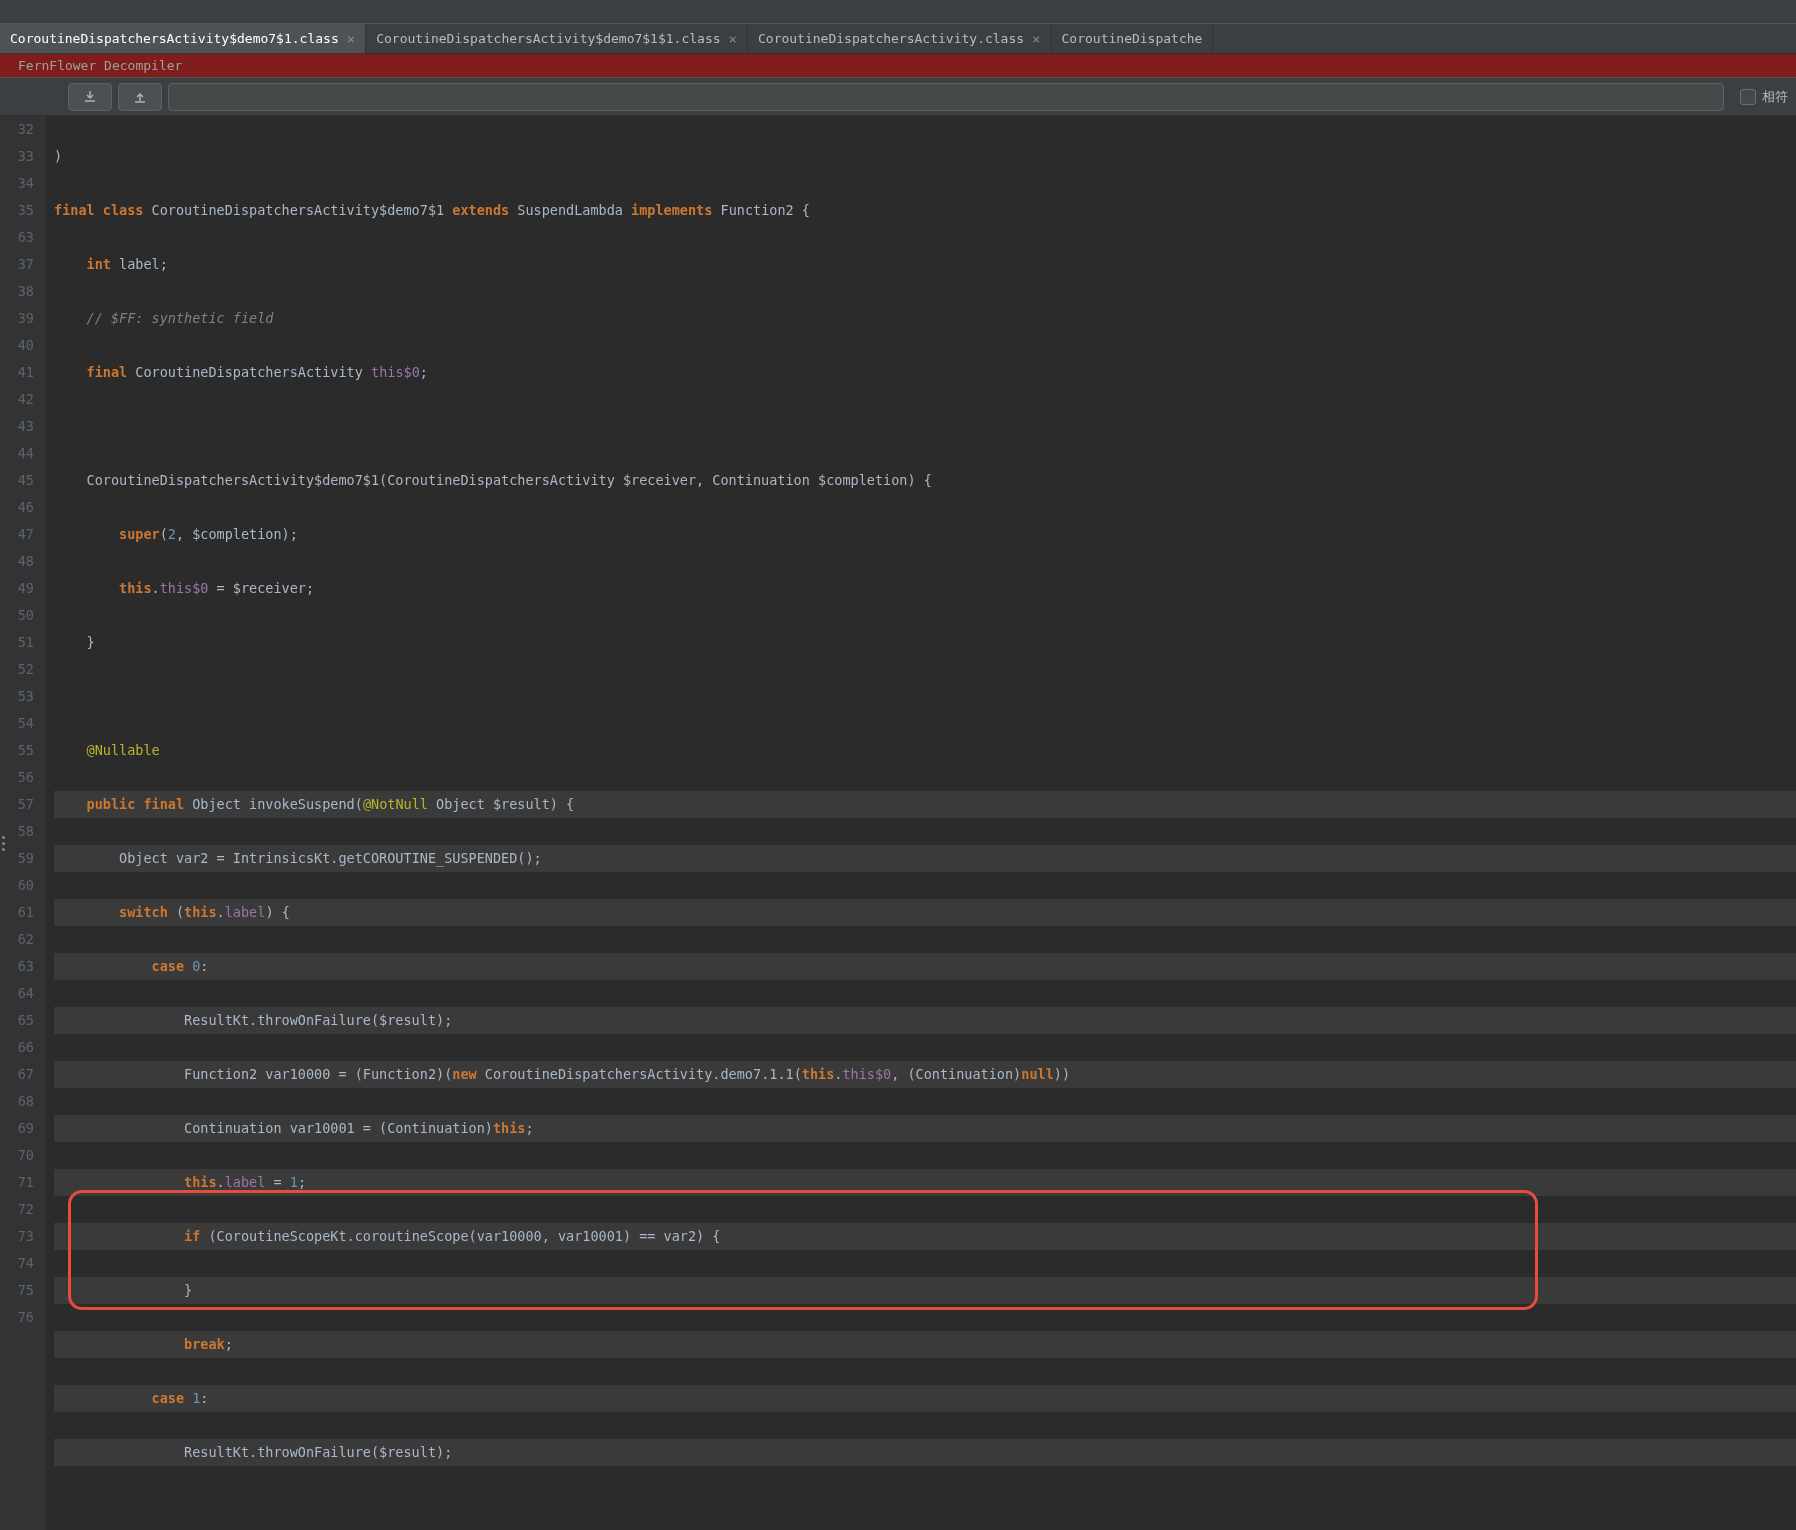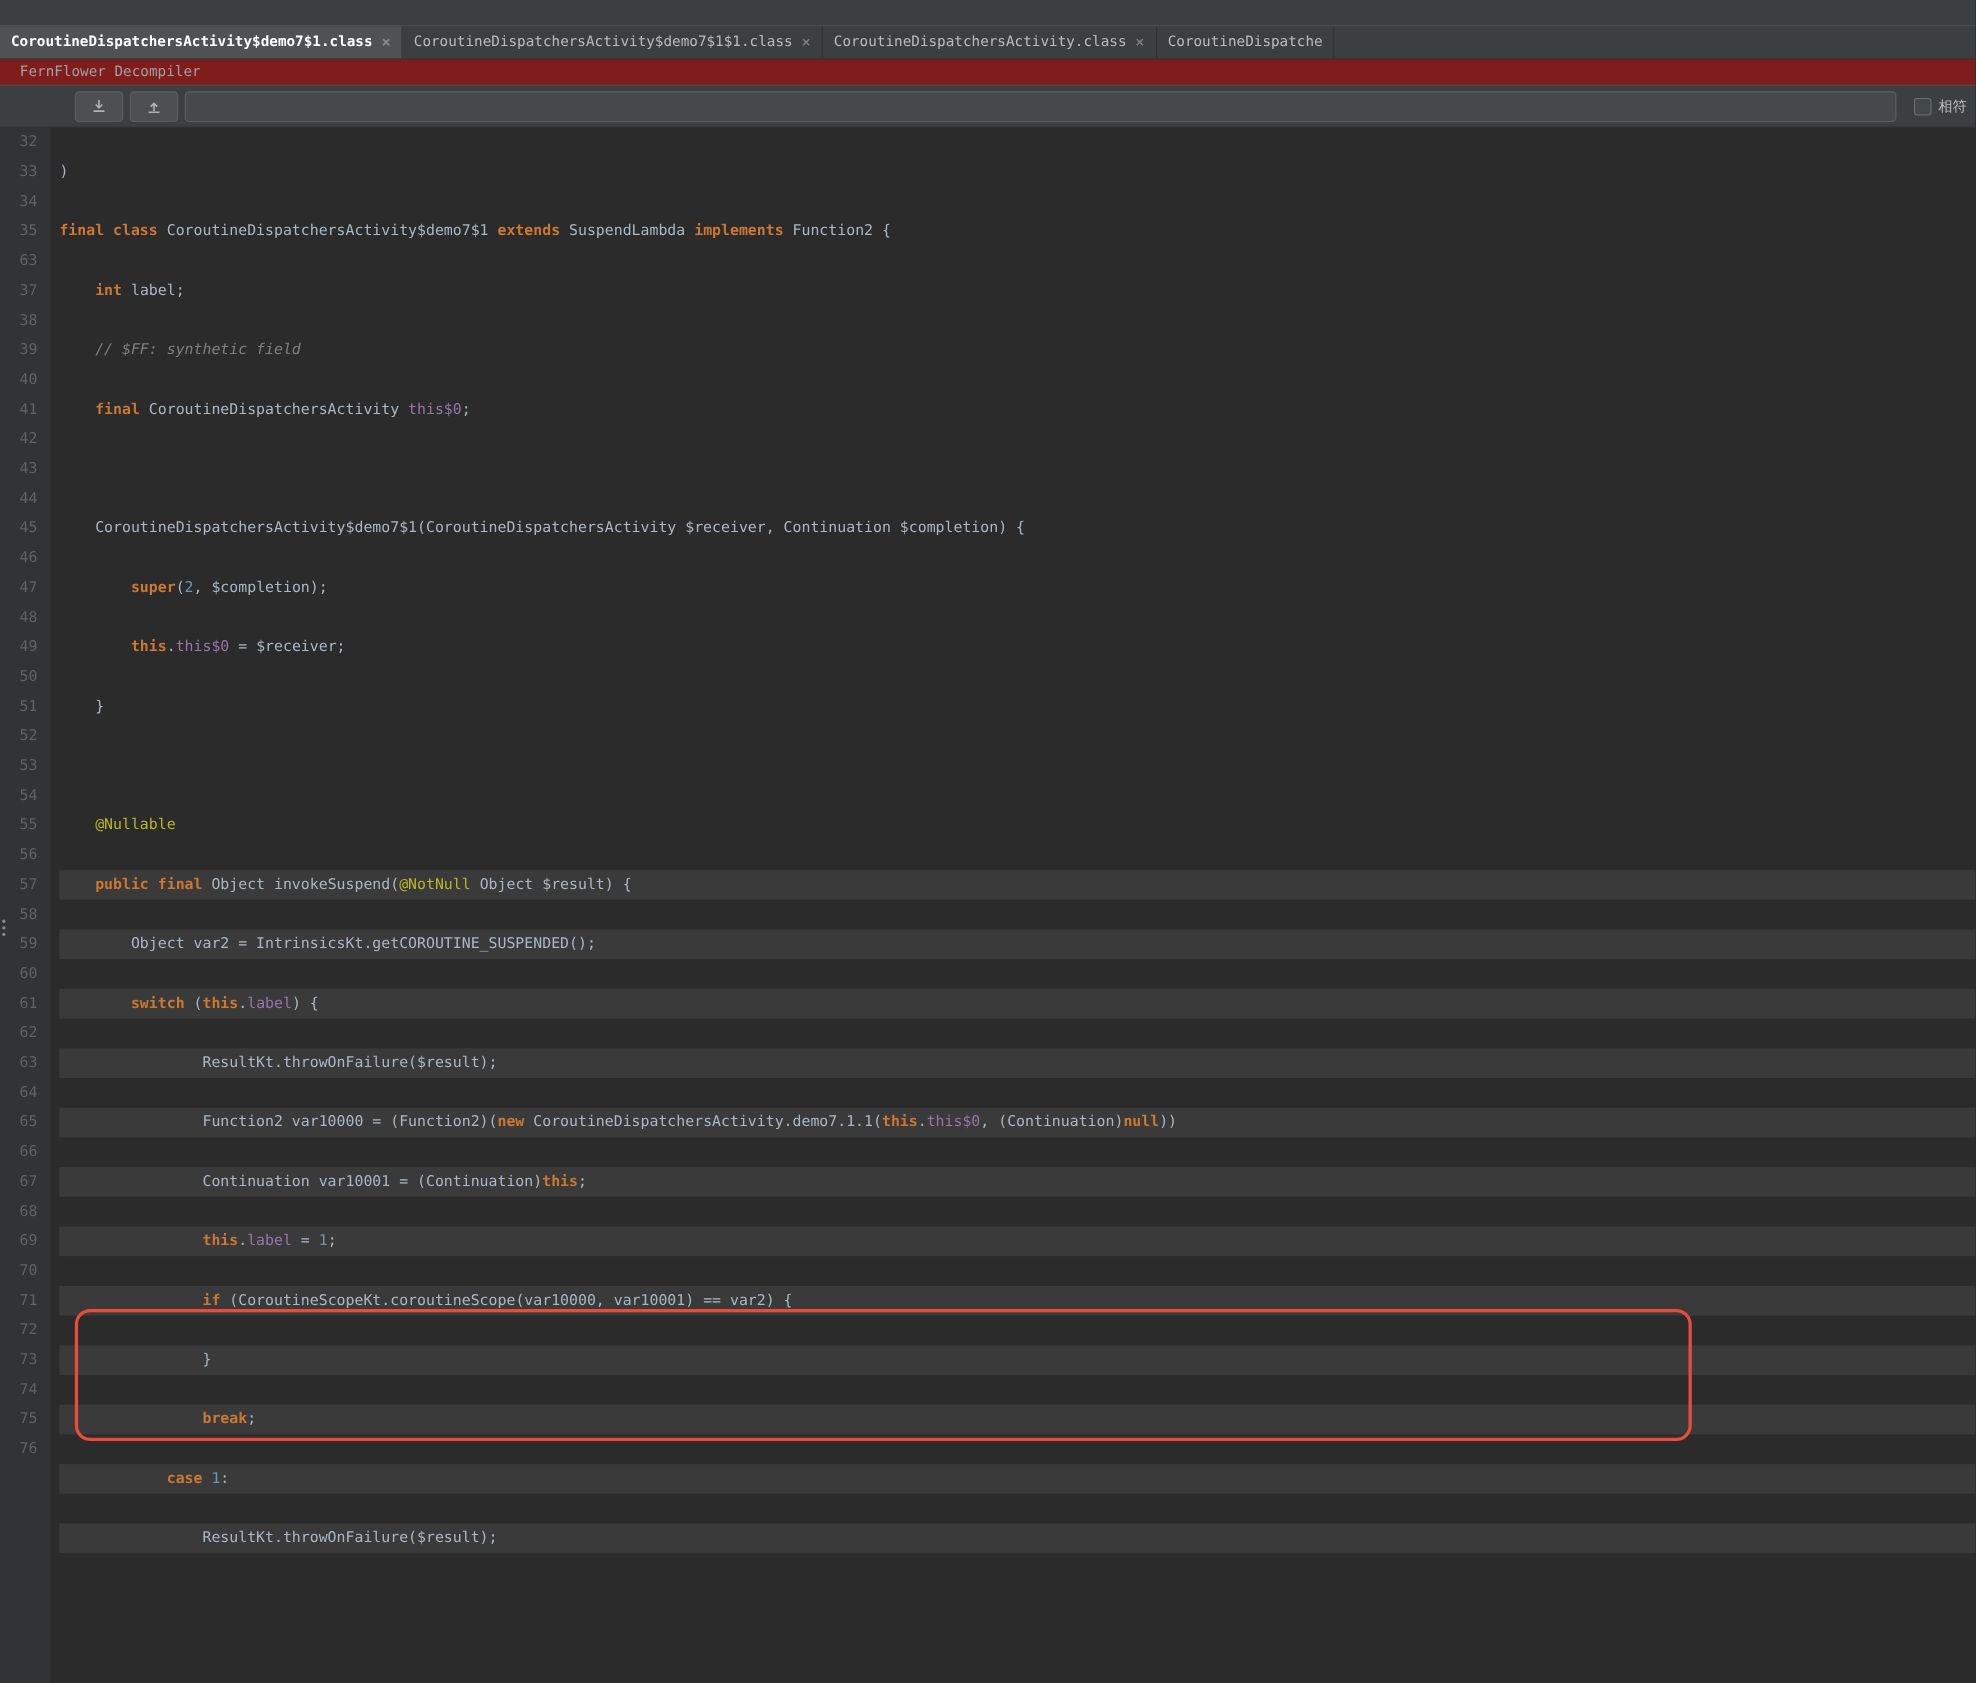--- a/index.html
+++ b/index.html
@@ -34,21 +34,20 @@
   padding: 0 10px;
   color: #bbbbbb;
   font-size: 13px;
   border-right: 1px solid #323232;
   cursor: pointer;
   white-space: nowrap;
 }
 .tab.active {
   background: #4e5254;
   color: #ffffff;
-  font-weight: bold;
 }
 .tab-close {
   margin-left: 8px;
   color: #888;
   font-size: 14px;
 }
 .subheader {
   background: #7f1d1d;
   color: #a0a0a0;
   font-size: 13px;
@@ -259,20 +258,21 @@
 <div class="code-line"></div>
 <div class="code-line">    <span>CoroutineDispatchersActivity$demo7$1(CoroutineDispatchersActivity $receiver, Continuation $completion) {</span></div>
 <div class="code-line">        <span class="kw">super</span><span>(</span><span class="num">2</span><span>, $completion);</span></div>
 <div class="code-line">        <span class="this-kw">this</span><span>.</span><span class="field">this$0</span><span> = $receiver;</span></div>
 <div class="code-line">    <span>}</span></div>
 <div class="code-line"></div>
 <div class="code-line">    <span class="ann">@Nullable</span></div>
 <div class="code-line hl-method">    <span class="kw">public final</span><span> Object invokeSuspend(</span><span class="ann">@NotNull</span><span> Object $result) </span><span>{</span></div>
 <div class="code-line hl-method">        <span>Object var2 = IntrinsicsKt.getCOROUTINE_SUSPENDED();</span></div>
 <div class="code-line hl-method">        <span class="kw">switch</span><span> (</span><span class="this-kw">this</span><span>.</span><span class="field">label</span><span>) {</span></div>
+<div class="code-line hl-method">            <span class="kw">case </span><span class="num">0</span><span>:</span></div>
 <div class="code-line hl-method">                <span>ResultKt.throwOnFailure($result);</span></div>
 <div class="code-line hl-method">                <span>Function2 var10000 = (Function2)(</span><span class="kw">new</span><span> CoroutineDispatchersActivity.demo7.1.1(</span><span class="this-kw">this</span><span>.</span><span class="field">this$0</span><span>, (Continuation)</span><span class="kw">null</span><span>))</span></div>
 <div class="code-line hl-method">                <span>Continuation var10001 = (Continuation)</span><span class="this-kw">this</span><span>;</span></div>
 <div class="code-line hl-method">                <span class="this-kw">this</span><span>.</span><span class="field">label</span><span> = </span><span class="num">1</span><span>;</span></div>
 <div class="code-line hl-method">                <span class="kw">if</span><span> (CoroutineScopeKt.coroutineScope(var10000, var10001) == var2) {</span></div>
 <div class="code-line hl-method">                <span>}</span></div>
 <div class="code-line hl-method">                <span class="kw">break</span><span>;</span></div>
 <div class="code-line hl-method">            <span class="kw">case </span><span class="num">1</span><span>:</span></div>
 <div class="code-line hl-method">                <span>ResultKt.throwOnFailure($result);</span></div>
 

